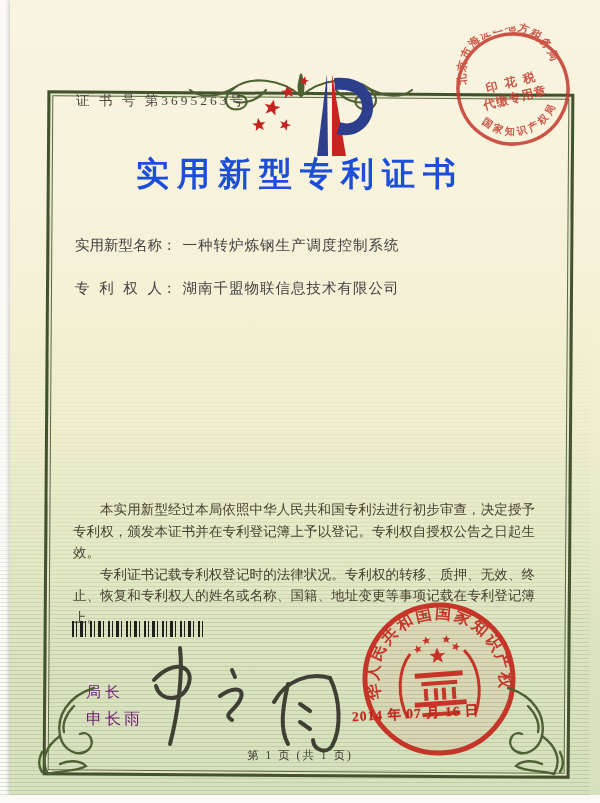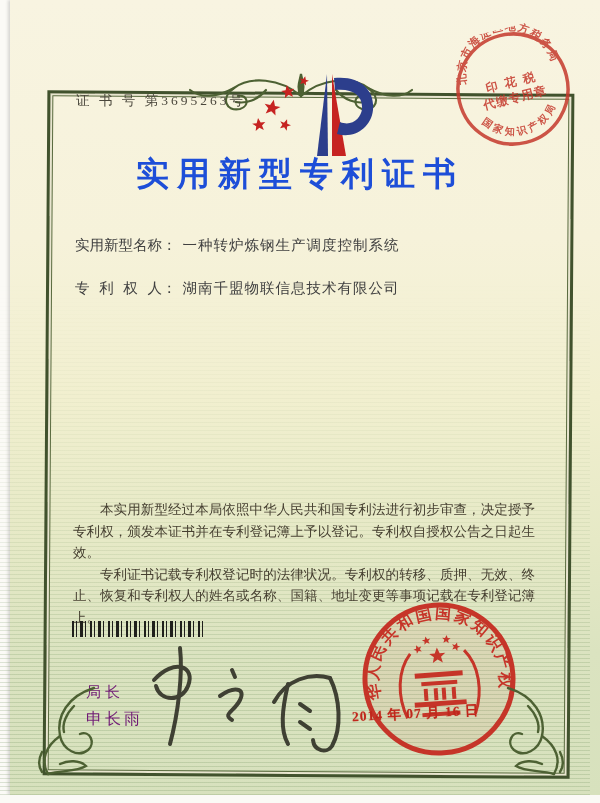--- a/index.html
+++ b/index.html
@@ -176,15 +176,16 @@
   <svg class="corner-br" viewBox="0 0 96 96">
     <g stroke="#4d6133" stroke-width="2.4" fill="none" stroke-linecap="round">
       <path d="M66,6 C40,14 28,34 32,54 C35,68 50,76 60,68 C68,61 62,48 52,52"></path>
       <path d="M32,54 C18,64 12,78 20,92"></path>
       <path d="M20,92 C34,88 48,90 58,84 C52,78 40,78 32,82"></path>
       <path d="M46,24 C38,32 34,42 36,50"></path>
       <path d="M14,70 C10,78 10,84 14,90"></path>
     </g>
   </svg>
 
+  <div class="footer">第 1 页 (共 1 页)</div>
 
   <div class="edge-bottom"></div>
 </div>
 
 </body></html>

